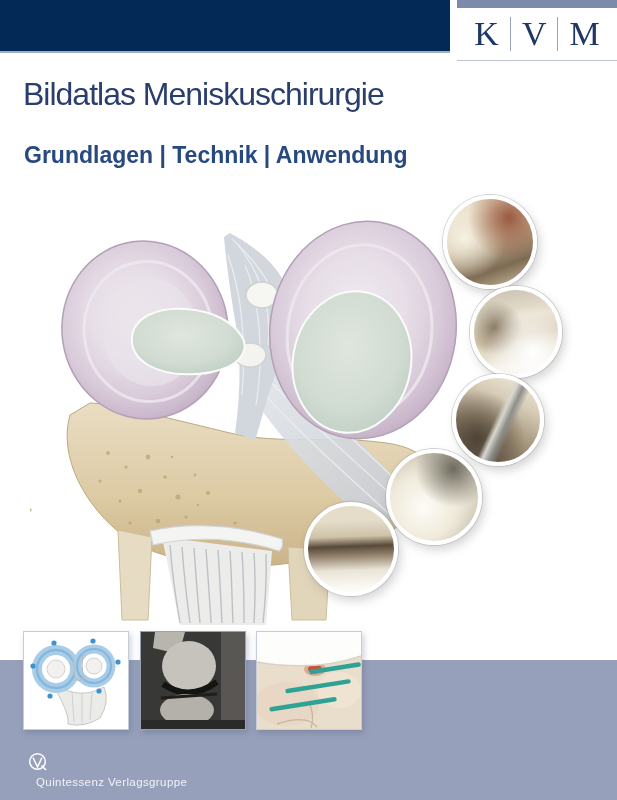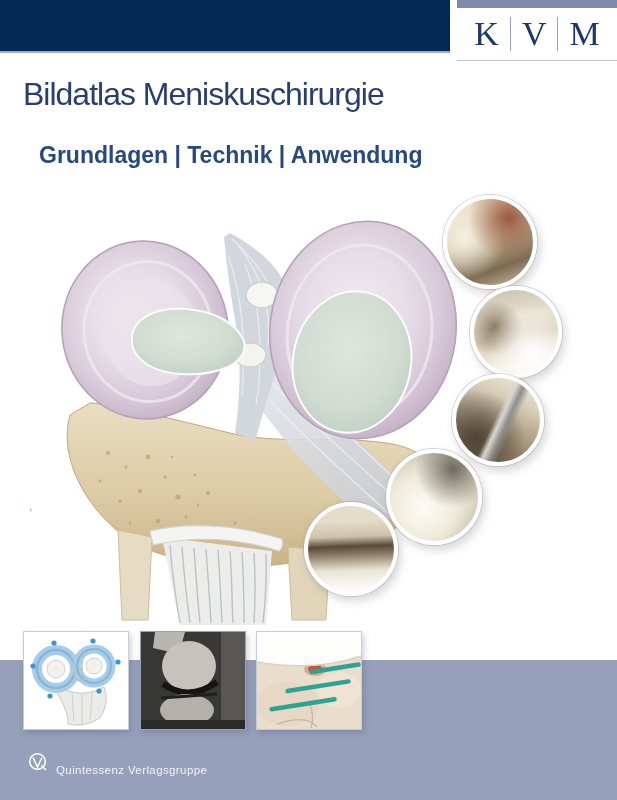--- a/index.html
+++ b/index.html
@@ -14,21 +14,21 @@
   .strip{position:absolute;left:457px;top:0;width:160px;height:8px;background:#7e8aa9;}
   .brand-box{position:absolute;left:457px;top:8px;width:160px;height:52px;
     background:#ffffff;border-bottom:1px solid #bcc4d6;
     display:flex;align-items:center;justify-content:center;}
   .brand-letter{font-family:"Liberation Serif",serif;font-size:34px;color:#1d3766;
     padding:0 11px;line-height:1;}
   .brand-letter.mid{border-left:1px solid #9aa3ba;border-right:1px solid #9aa3ba;}
   
   .title{position:absolute;left:23px;top:76px;width:580px;
     font-size:32px;letter-spacing:-1px;color:#2a3e6e;font-weight:400;white-space:nowrap;}
-  .subtitle{position:absolute;left:39px;top:142px;font-size:23px;font-weight:bold;
+  .subtitle{position:absolute;left:24px;top:142px;font-size:23px;font-weight:bold;
     color:#27497f;white-space:nowrap;}
   
   .main-illu{position:absolute;left:30px;top:205px;width:430px;height:420px;z-index:1;}
   
   .scope{position:absolute;border-radius:50%;border:4px solid #ffffff;z-index:2;
     box-shadow:0 0 0 1px rgba(160,160,160,.45), 3px 5px 10px rgba(90,90,90,.25);}
   .scope.c1{left:443px;top:195px;width:86px;height:86px;
     background:
       radial-gradient(circle at 72% 22%, #9a5a40 0%, rgba(154,90,64,0) 45%),
       radial-gradient(circle at 20% 45%, #f6f1e2 0%, rgba(246,241,226,0) 50%),
@@ -54,21 +54,21 @@
   .band{position:absolute;left:0;top:660px;width:617px;height:140px;background:#97a0bb;z-index:0;}
   .thumb{position:absolute;top:631px;width:104px;height:97px;z-index:3;
     border:1px solid #c4cdd8;background:#fff;box-shadow:2px 3px 6px rgba(60,70,100,.25);}
   .thumb svg{display:block;}
   .t1{left:23px;}
   .t2{left:140px;border-color:#9aa2b4;}
   .t3{left:256px;}
   
   .authors{position:absolute;right:35px;top:694px;text-align:right;color:#ffffff;
     font-weight:bold;font-size:19.5px;line-height:22px;z-index:4;}
-  .pub{position:absolute;left:28px;top:752px;display:flex;align-items:flex-end;z-index:4;}
+  .pub{position:absolute;left:28px;top:752px;display:flex;align-items:flex-start;z-index:4;flex-direction:column;}
   .pub-text{color:rgba(255,255,255,.88);font-size:11.5px;font-weight:300;
     letter-spacing:.4px;margin-left:8px;}
 </style>
 </head>
 <body>
 
 <div class="cover">
 
   <div class="navy-bar"></div>
   <div class="strip"></div>

